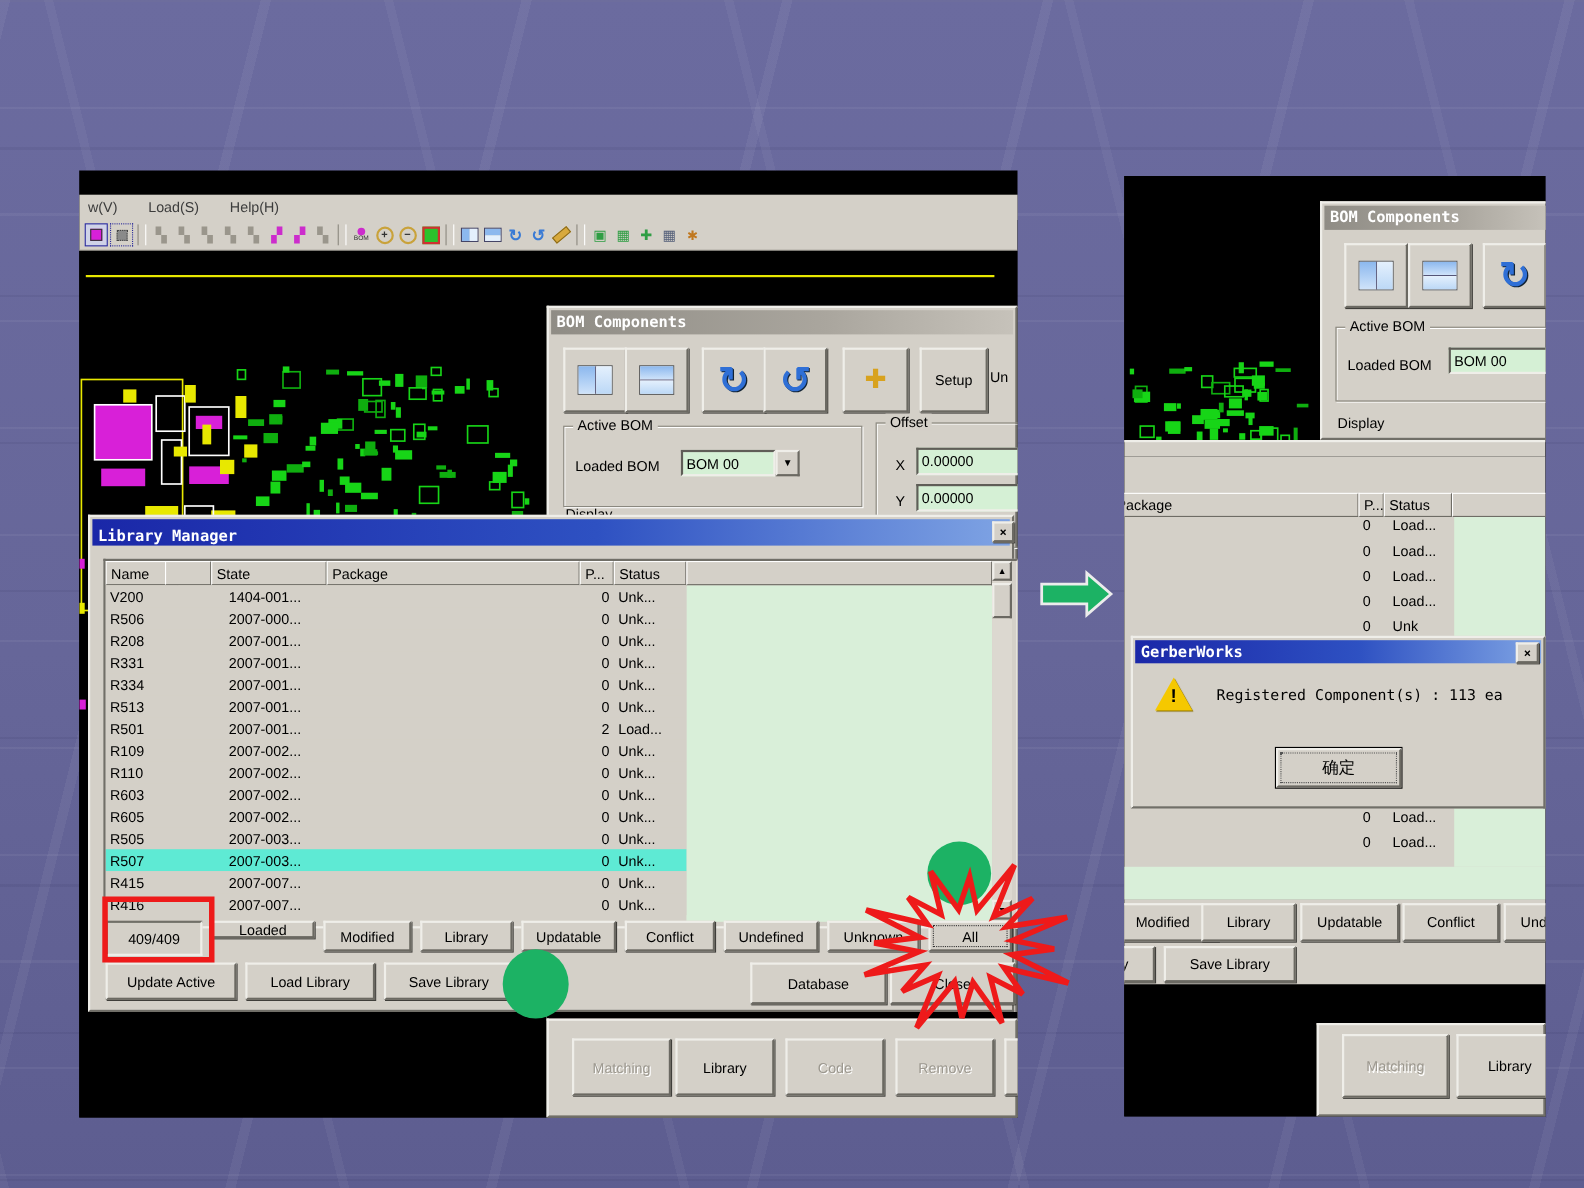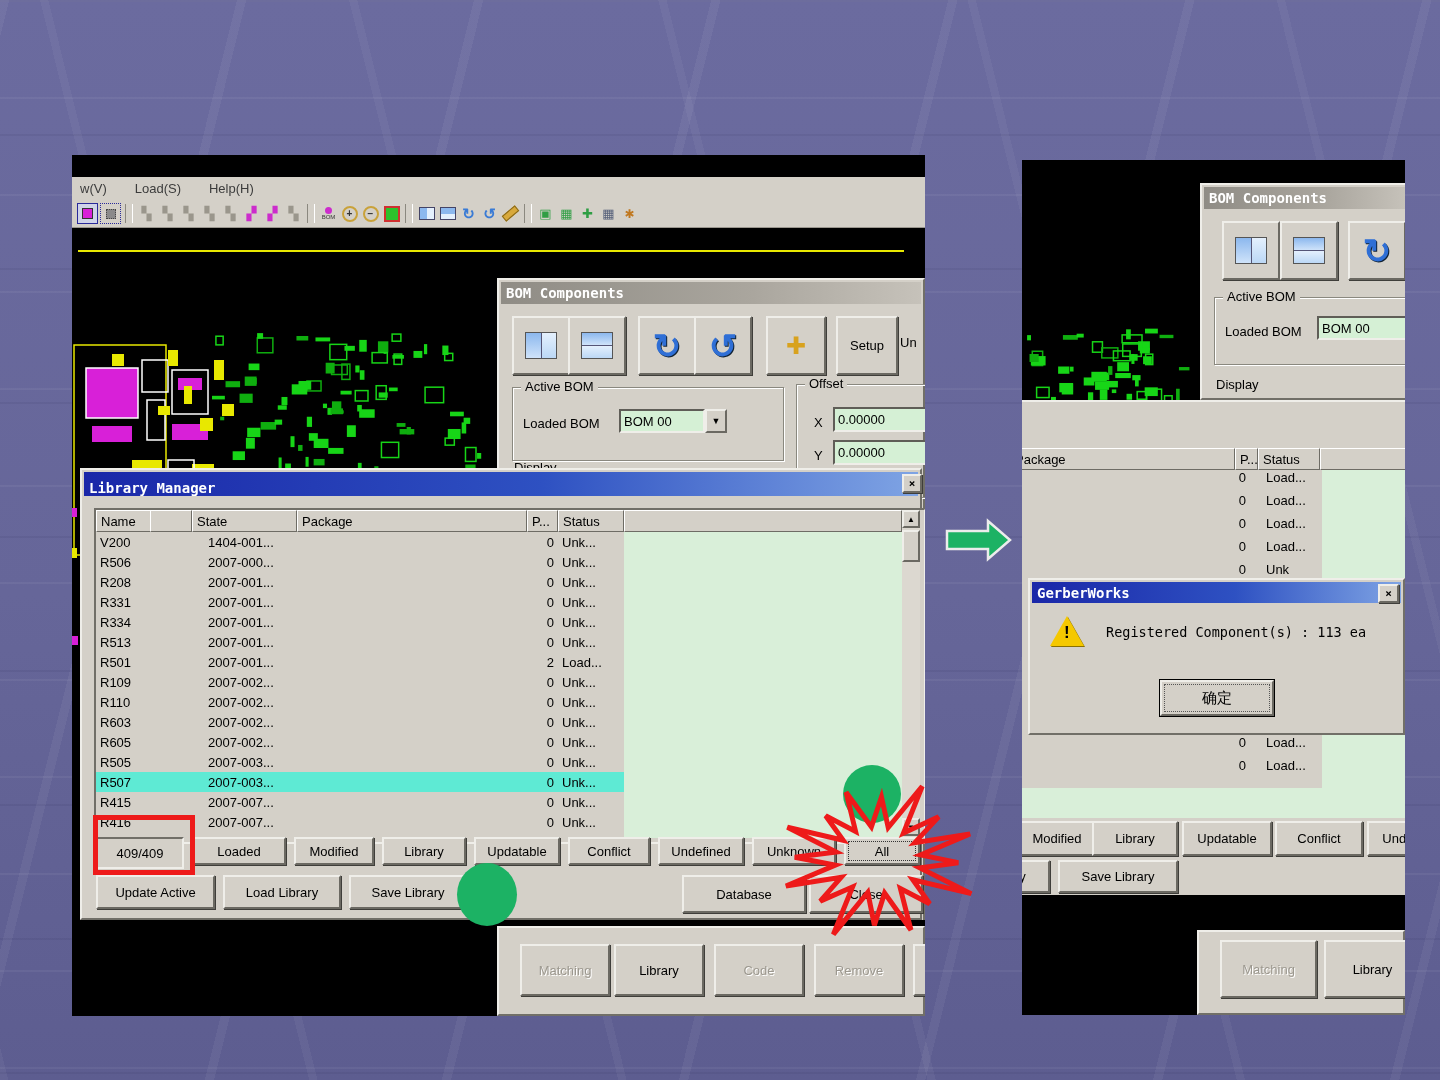--- a/index.html
+++ b/index.html
@@ -385,21 +385,21 @@
             <div class="btn" style="position: absolute; left: 0px; top: 0px; width: 18px; height: 18px; font-size: 8px; box-shadow: none; box-sizing: border-box;">▲</div>
             <div class="btn" style="position: absolute; left: 0px; top: 20px; width: 18px; height: 32px; box-shadow: none; box-sizing: border-box;"></div>
             <div class="btn" style="position: absolute; left: 0px; top: 308px; width: 18px; height: 18px; font-size: 8px; box-shadow: none; box-sizing: border-box;">▼</div>
           </div>
         </div>
 
       <div class="abs sunken" style="left:14px;top:367px;width:84px;height:28px;display:flex;align-items:center;justify-content:center;background:#d4d0c8;">
         <span>409/409</span>
       </div>
       <div id="lmFilters">
-          <div class="btn" style="position: absolute; left: 110px; top: 367px; width: 94px; height: 28px; box-sizing: border-box;">Loaded</div>
+          <div class="btn" style="position: absolute; left: 110px; top: 367px; width: 94px; height: 16px; box-sizing: border-box;">Loaded</div>
           <div class="btn" style="position: absolute; left: 212px; top: 367px; width: 80px; height: 28px; box-sizing: border-box;">Modified</div>
           <div class="btn" style="position: absolute; left: 300px; top: 367px; width: 84px; height: 28px; box-sizing: border-box;">Library</div>
           <div class="btn" style="position: absolute; left: 392px; top: 367px; width: 86px; height: 28px; box-sizing: border-box;">Updatable</div>
           <div class="btn" style="position: absolute; left: 486px; top: 367px; width: 82px; height: 28px; box-sizing: border-box;">Conflict</div>
           <div class="btn" style="position: absolute; left: 576px; top: 367px; width: 86px; height: 28px; box-sizing: border-box;">Undefined</div>
           <div class="btn" style="position: absolute; left: 670px; top: 367px; width: 84px; height: 28px; box-sizing: border-box;">Unknown</div>
           <div class="btn" style="position: absolute; left: 762px; top: 367px; width: 76px; height: 28px; box-sizing: border-box; outline: rgb(51, 51, 51) dotted 1px; outline-offset: -5px;">All</div>
         </div>
       <div id="lmActions">
           <div class="btn" style="position: absolute; left: 14px; top: 405px; width: 119px; height: 34px; box-sizing: border-box;">Update Active</div>

